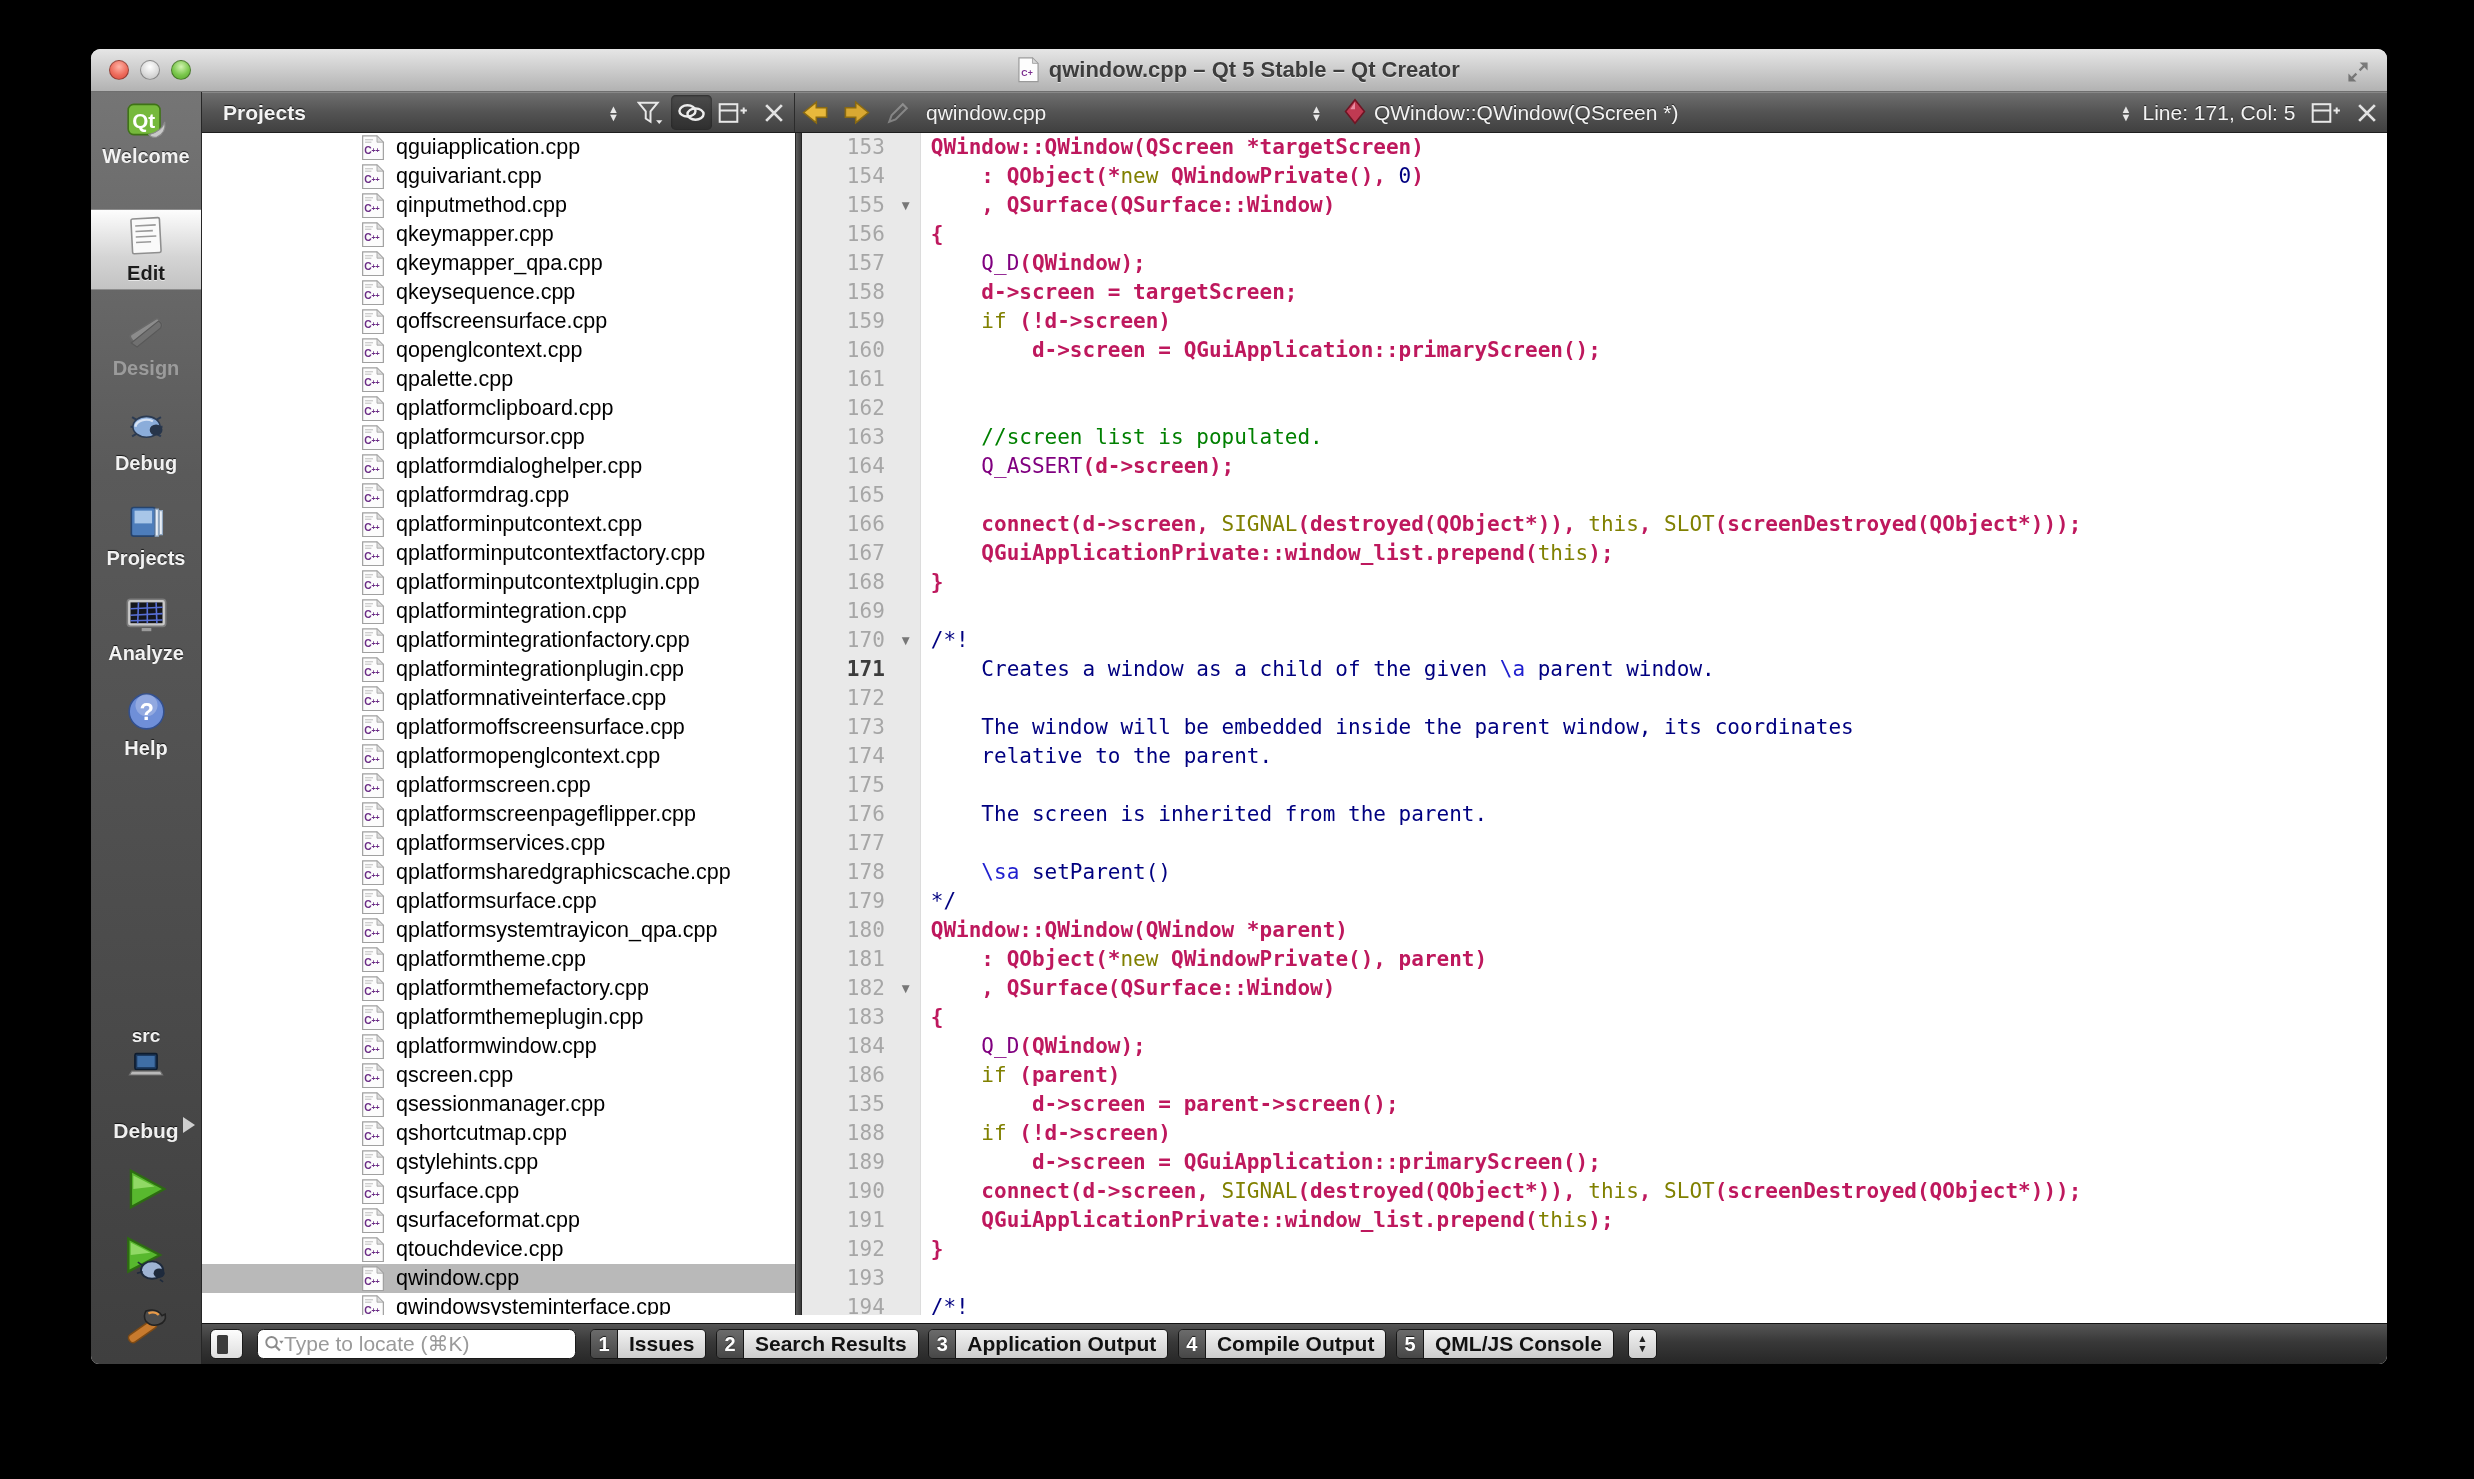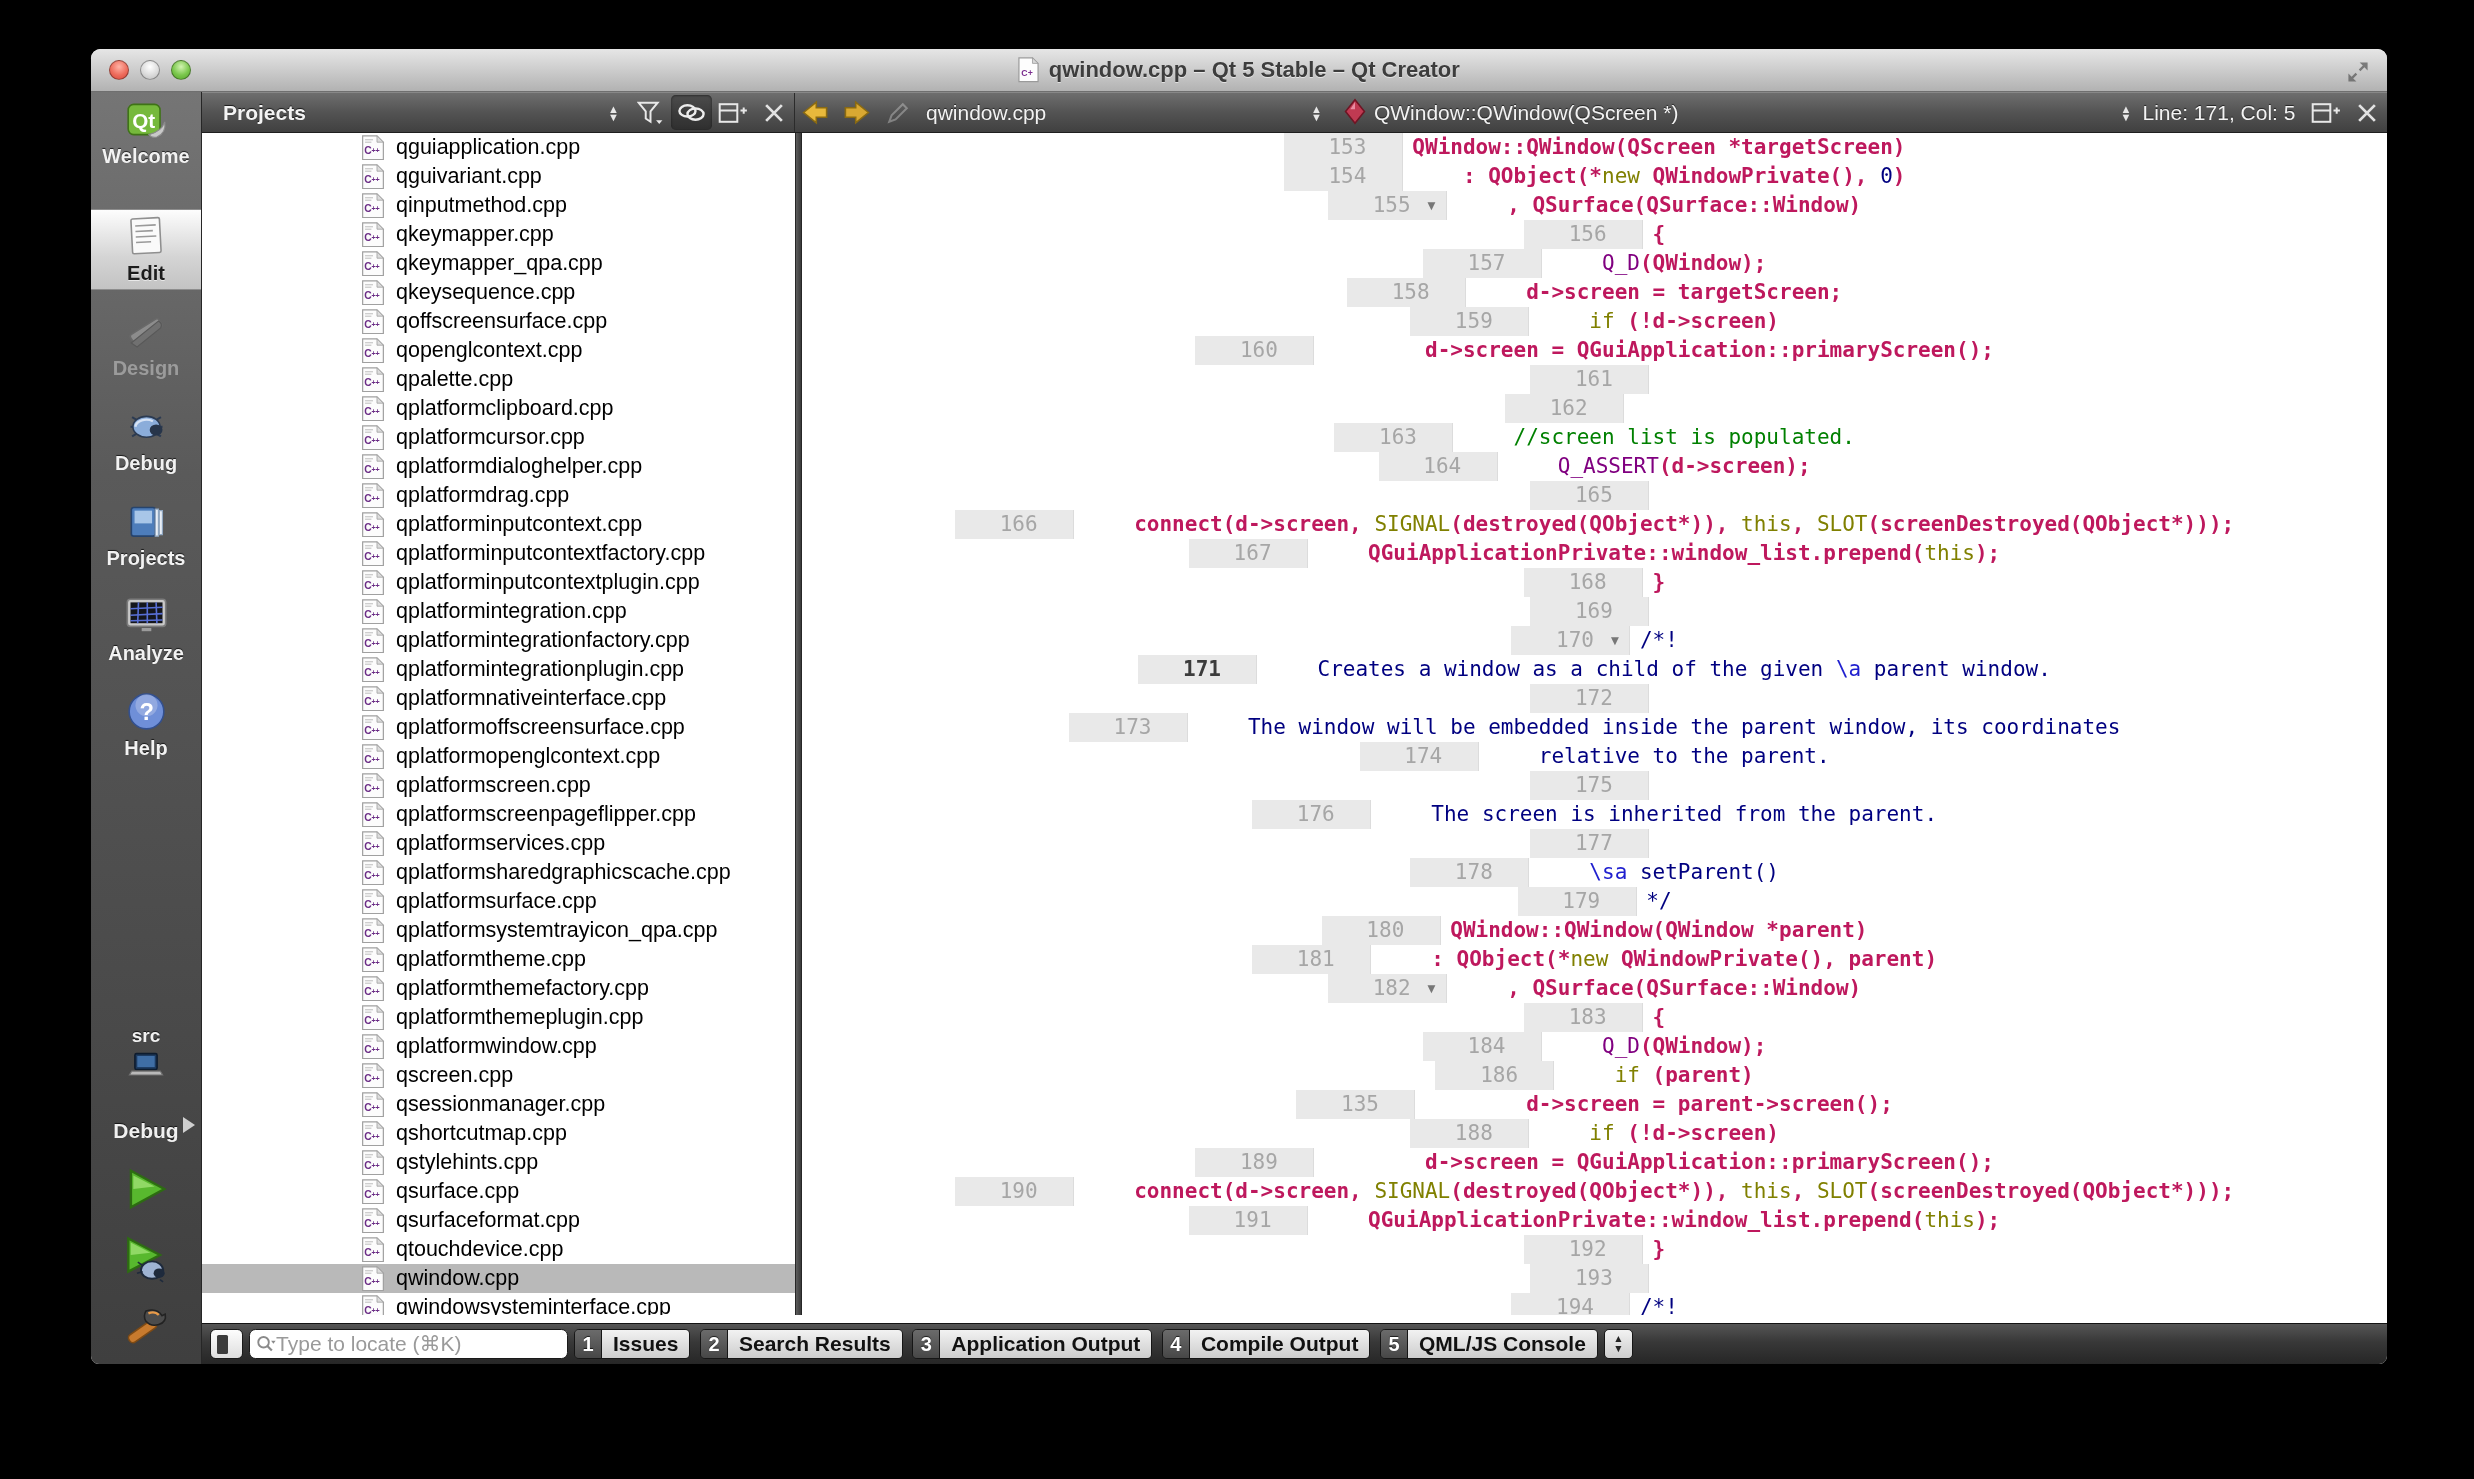--- a/index.html
+++ b/index.html
@@ -63,33 +63,33 @@
   .panes { flex:1; display:flex; min-height:0; }
   .projects-pane { flex:0 0 593px; background:#fff; overflow:hidden; position:relative; }
   .file-row { height:29px; display:flex; align-items:center; padding-left:159px; white-space:nowrap; }
   .file-row.selected { background:#b9b9b9; }
   .file-row .ficon { width:24px; height:25.5px; margin-right:11px; flex:0 0 24px; }
   .file-row .flabel { font-size:21.5px; color:#000; }
   .splitter { flex:0 0 7.2px; background:linear-gradient(90deg,#5c5c5c,#3a3a3a); border-left:0.8px solid #262626; border-right:0.8px solid #262626; }
 
   .editor { flex:1; display:flex; flex-direction:column; background:#fff; overflow:hidden; min-width:0; }
   #code-lines { flex:1; overflow:hidden; }
-  .code-line { display:flex; height:29px; align-items:center;justify-content:center; }
+  .code-line { display:flex; height:29px; align-items:center; }
   .ln { flex:0 0 89px; text-align:right; font-family:"DejaVu Sans Mono", monospace; font-size:21px;
         color:#a6a6a6; background:#e9e9e9; height:29px; line-height:29px; padding-right:6.4px; }
   .ln.current { color:#3c3c3c; font-weight:bold; }
   .fold { flex:0 0 30px; background:#e9e9e9; height:29px; display:flex; align-items:center; justify-content:center;
           font-size:13.5px; color:#777; border-right:0.8px solid #dcdcdc; }
   pre.src { font-family:"DejaVu Sans Mono", monospace; font-size:21px; line-height:29px; padding-left:9.6px; white-space:pre; }
   .seg-p { color:#be185d;font-weight:bold; } .seg-k { color:#808000; } .seg-n { color:#000080; }
   .seg-m { color:#800080; } .seg-c { color:#008000; } .seg-d { color:#000080; } .seg-dt { color:#2020cf; }
 
   
   .bottombar { flex:0 0 41px; background:linear-gradient(#555,#383838 45%,#262626);
-               border-top:0.8px solid #141414; display:flex; align-items:center; gap:6px; padding:0 8px;margin-top:8px; }
+               border-top:0.8px solid #141414; display:flex; align-items:center; gap:14px; padding:0 8px;margin-top:8px; }
   .sidebar-toggle { width:33px; height:30px; background:linear-gradient(#fdfdfd,#dedede); border:0.8px solid #1a1a1a;
                     border-radius:5.6px; display:flex; align-items:center; justify-content:flex-start; padding-left:5.6px; }
   .sidebar-toggle .inner { width:11px; height:19px; background:#3c3c3c; border-radius:1.6px; }
   .locator { width:319px; height:30px; background:#fff; border:1.6px solid #1a1a1a; border-radius:6.4px;
              display:flex; align-items:center; padding:0 6.4px; }
   .locator input { border:none; outline:none; width:100%; font-size:21px; color:#333; background:transparent;
                    font-family:"Liberation Sans", sans-serif; }
   .locator input::placeholder { color:#9a9a9a; }
   .pane-btn { display:flex; align-items:stretch; height:30px; border:0.8px solid #161616; border-radius:4.8px; overflow:hidden; }
   .pane-btn .badge { width:27px; background:linear-gradient(#6b6b6b,#474747); color:#fff; font-size:20px; font-weight:bold;

